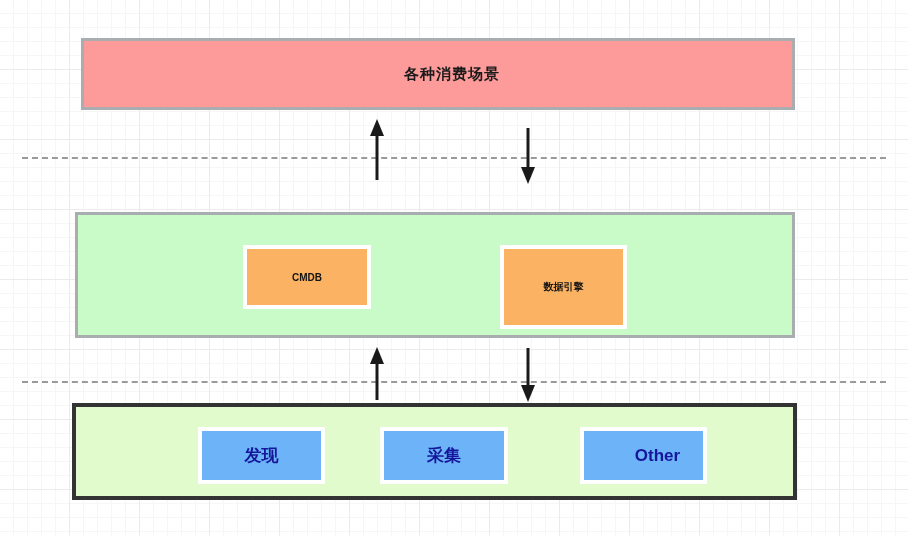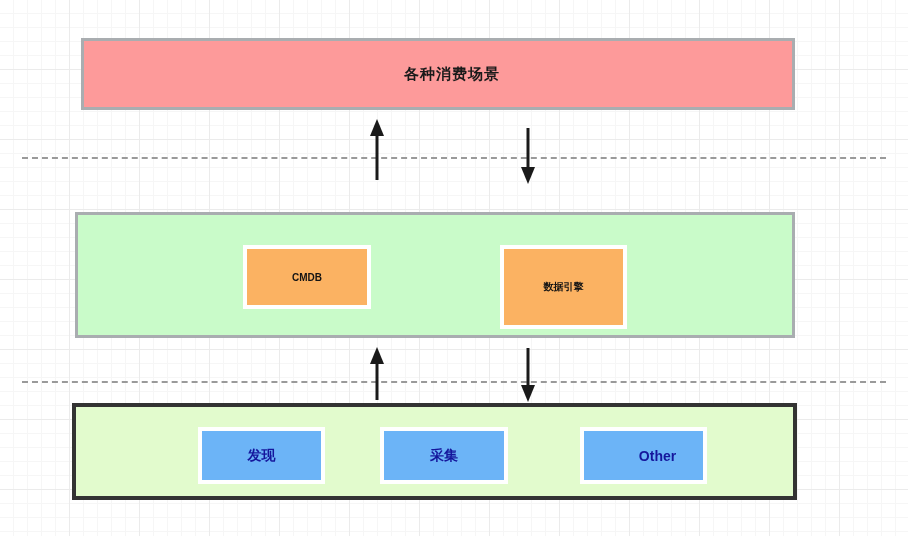--- a/index.html
+++ b/index.html
@@ -81,21 +81,21 @@
     font-size: 10px;
     font-weight: bold;
     color: #141414;
   }
   .node-cmdb { left: 243px; top: 245px; width: 128px; height: 64px; }
   .node-engine { left: 500px; top: 245px; width: 127px; height: 84px; }
 
   .node-blue {
     background: #6cb4f7;
     border: 4px solid #ffffff;
-    font-size: 14px;
+    font-size: 17px;
     font-weight: bold;
     color: #15169c;
   }
   .node-discover { left: 198px; top: 427px; width: 127px; height: 57px; }
   .node-gather   { left: 380px; top: 427px; width: 128px; height: 57px; }
   .node-other    { left: 580px; top: 427px; width: 127px; height: 57px; padding-left: 28px; }
 
   .divider {
     position: absolute;
     left: 22px;

